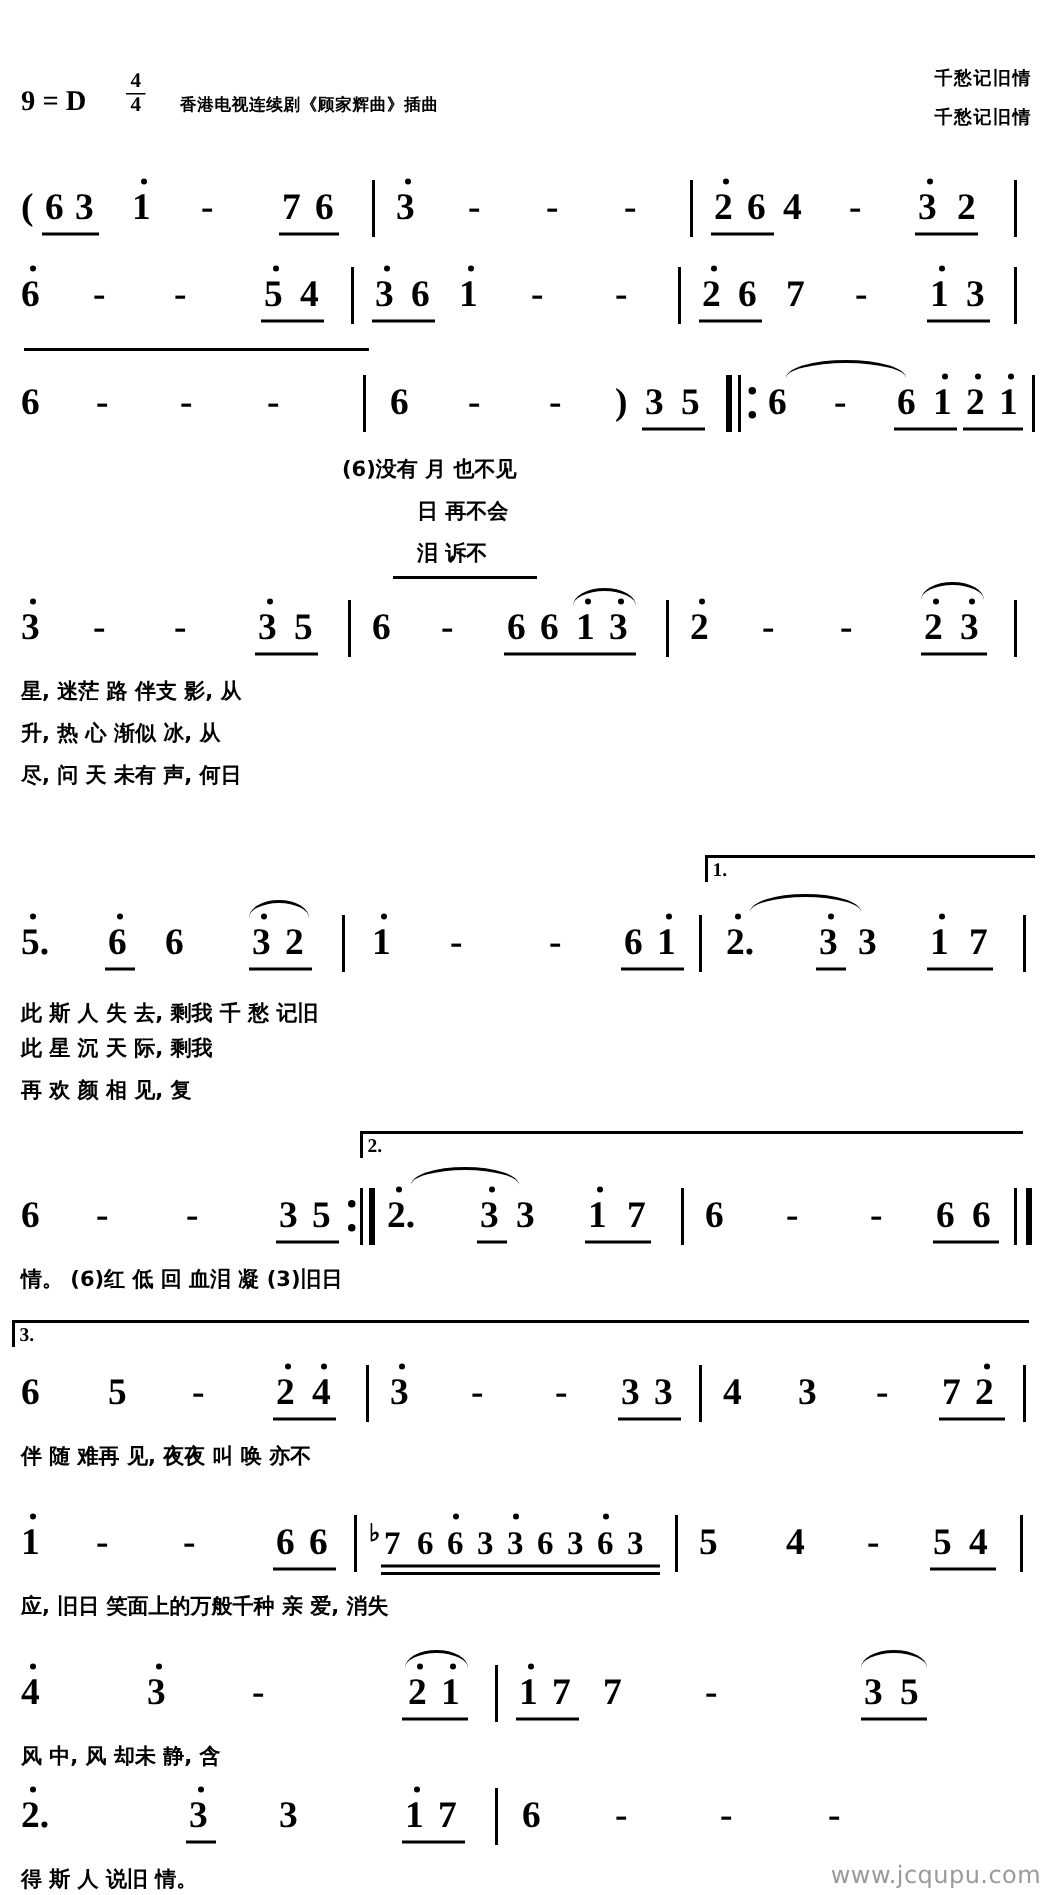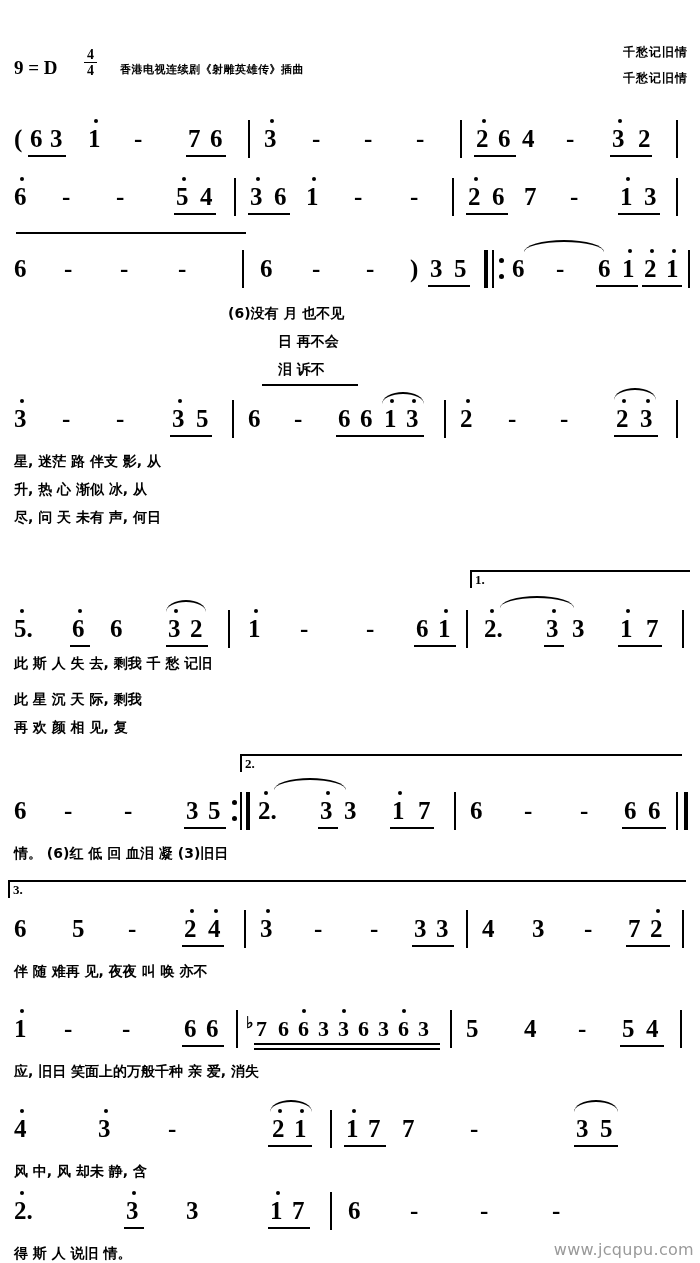--- a/index.html
+++ b/index.html
@@ -172,21 +172,21 @@
 <body>
 
 <div id="sheet">
 
   <div class="key-sig">9 = D</div>
   <div class="meter">
     <span class="num">4</span>
     <span class="bar"></span>
     <span class="num">4</span>
   </div>
-  <div class="subtitle">香港电视连续剧《射雕英雄传》插曲</div>
+  <div class="subtitle">香港电视连续剧《顾家辉曲》插曲</div>
   <div class="credit c1">千愁记旧情</div>
   <div class="credit c2">千愁记旧情</div>
 
   <div class="row" style="top:126px">
     <div class="note" style="left:14px;top:0">(</div>
     <div class="note" style="left:30px;top:0">6</div>
     <div class="note" style="left:50px;top:0">3</div>
     <div class="uline" style="left:28px;top:29px;width:38px"></div>
     <div class="note" style="left:88px;top:0">1</div>
     <div class="dot-above" style="left:94px;top:-7px"></div>
@@ -355,21 +355,21 @@
     <div class="dot-above" style="left:552px;top:-7px"></div>
     <div class="note" style="left:572px;top:0">3</div>
     <div class="uline" style="left:544px;top:29px;width:20px"></div>
     <div class="slur" style="left:500px;top:-20px;width:74px"></div>
     <div class="note" style="left:620px;top:0">1</div>
     <div class="dot-above" style="left:626px;top:-7px"></div>
     <div class="note" style="left:646px;top:0">7</div>
     <div class="uline" style="left:618px;top:29px;width:44px"></div>
     <div class="barline" style="left:682px;top:-6px;height:38px"></div>
 
-    <div class="lyr" style="left:14px;top:40px">此    斯  人  失  去,        剩我  千      愁  记旧</div>
+    <div class="lyr" style="left:14px;top:53px">此    斯  人  失  去,        剩我  千      愁  记旧</div>
     <div class="lyr" style="left:14px;top:76px">此    星  沉  天  际,        剩我</div>
     <div class="lyr" style="left:14px;top:104px">再    欢  颜  相  见,        复</div>
   </div>
 
   <div class="row" style="top:798px">
     <div class="note" style="left:14px;top:0">6</div>
     <div class="note" style="left:64px;top:0">-</div>
     <div class="note" style="left:124px;top:0">-</div>
     <div class="note" style="left:186px;top:0">3</div>
     <div class="note" style="left:208px;top:0">5</div>

